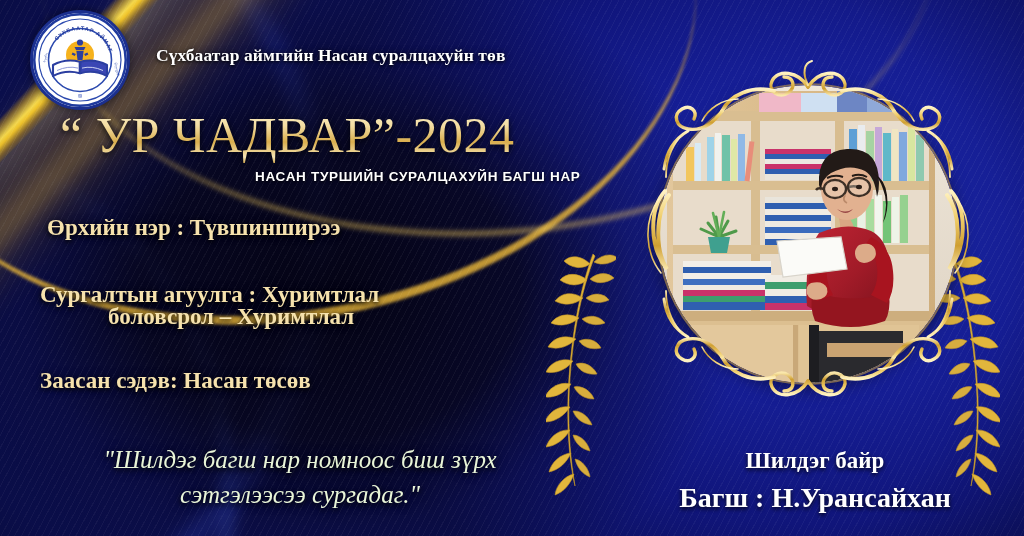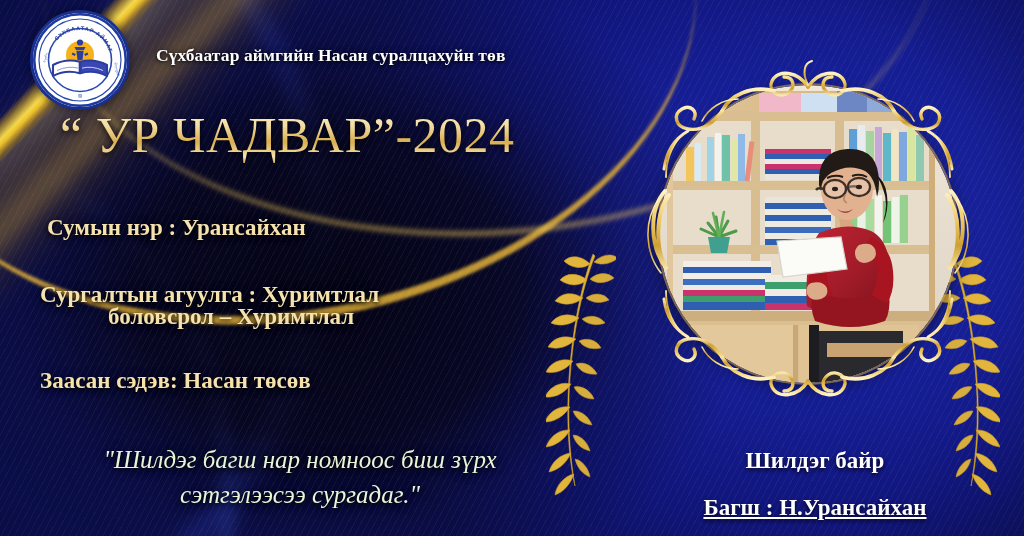--- a/index.html
+++ b/index.html
@@ -230,26 +230,25 @@
     text-align: center;
     color: #ffffff;
   }
   .credit-rank {
     font-size: 23px;
     font-weight: bold;
     text-shadow: 0 2px 4px rgba(0,0,0,0.85);
     white-space: nowrap;
   }
   .credit-teacher {
-    margin-top: 21px;
-    font-size: 23px;
+    margin-top: 8px;
+    font-size: 28px;
     font-weight: bold;
     text-shadow: 0 2px 4px rgba(0,0,0,0.85);
     white-space: nowrap;
-    text-decoration: underline;
   }
 
   
   .photo-wrap {
     position: absolute;
     left: 659px;
     top: 85px;
     width: 298px;
     height: 298px;
   }
@@ -314,23 +313,24 @@
       <text x="47" y="84" text-anchor="middle" font-family="'Liberation Sans',sans-serif" font-size="4.4" fill="#3350b8">▨</text>
       <g opacity="0.75" fill="#2b49ae" font-size="4" font-family="'Liberation Sans',sans-serif">
         <text x="13" y="50" transform="rotate(-78 13 50)">ᠰᠦᠬᠡ</text>
         <text x="81" y="50" transform="rotate(78 81 50)">ᠪᠠᠭᠠᠲᠤᠷ</text>
       </g>
     </svg>
   </div>
 
   <div class="org-title">Сүхбаатар аймгийн Насан суралцахуйн төв</div>
   <div class="main-title">“ УР ЧАДВАР”-2024</div>
+  <div class="sub-title">НАСАН ТУРШИЙН СУРАЛЦАХУЙН БАГШ НАР</div>
 
   <div class="info-block">
-    <div class="info-line il-1">Сумын нэр  :  Урансайхан</div>
+    <div class="info-line il-1">Өрхийн нэр  :  Түвшинширээ</div>
     <div class="info-line il-2">Сургалтын агуулга : Хуримтлал</div>
     <div class="info-line il-3">боловсрол – Хуримтлал</div>
     <div class="info-line il-4">Заасан сэдэв:  Насан төсөв</div>
   </div>
 
   <div class="quote">
     <span class="quote-l1">"Шилдэг багш нар номноос биш зүрх</span>
     <span class="quote-l2">сэтгэлээсээ сургадаг."</span>
   </div>
 

